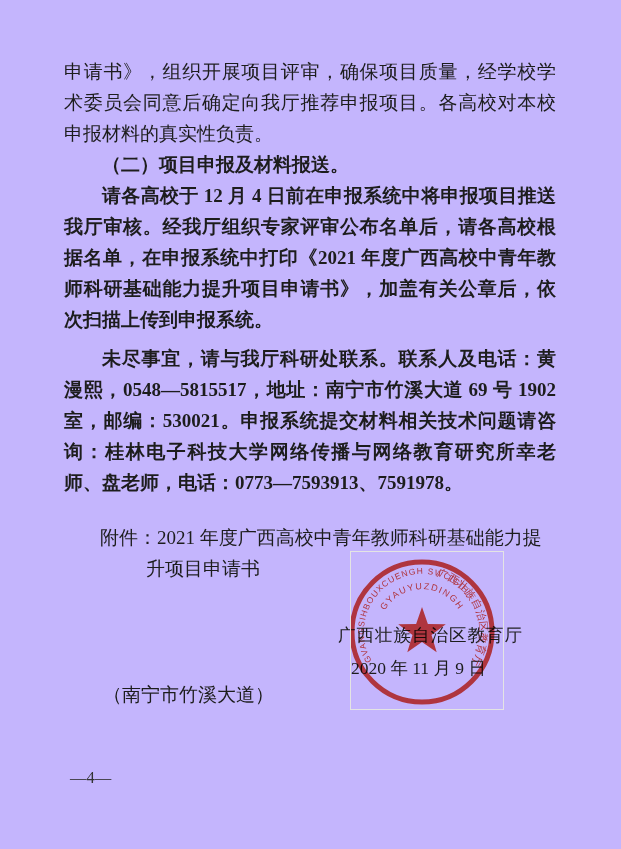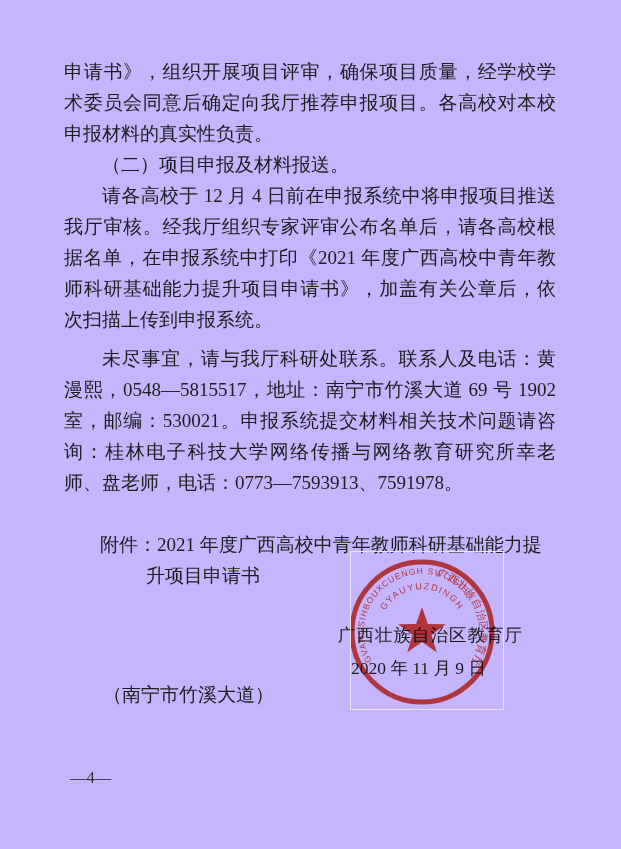--- a/index.html
+++ b/index.html
@@ -11,24 +11,24 @@
     color:#1d1d1d;
     overflow:hidden;
   }
   .content {
     position:absolute;
     left:64px; top:56px; width:492px;
     font-size:19px; line-height:31px;
     text-align:justify;
   }
   .content p { margin:0; }
-  p.indent { text-indent:38px; }
+  p.indent { text-indent:38px;font-weight:bold; }
   p.contact { margin-top:8px; }
   p.attachment {
-    margin-top:31px;
+    margin-top:24px;
     padding-left:82px;
     text-indent:-46px;
     text-align:left;
   }
   .sig-agency {
     position:absolute; left:338px; top:623px;
     font-size:17.5px; letter-spacing:1px; white-space:nowrap;
   }
   .sig-date {
     position:absolute; left:351px; top:656px;

